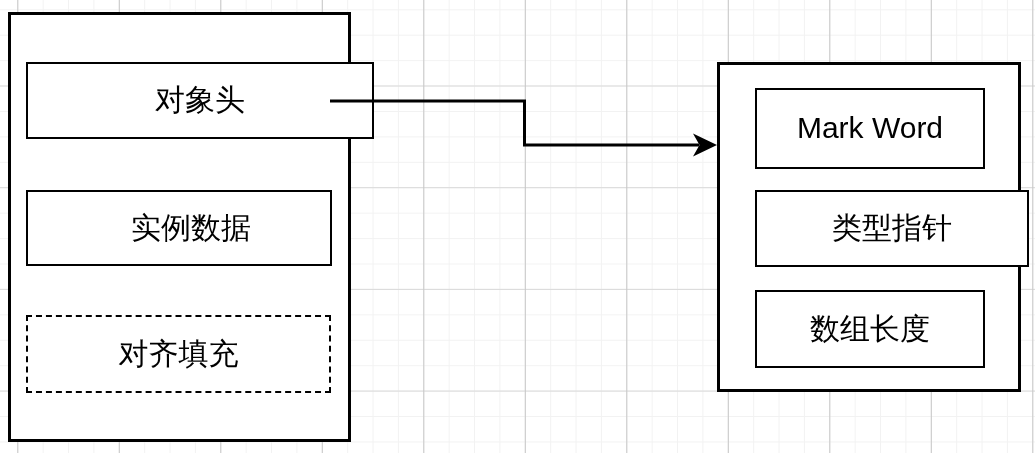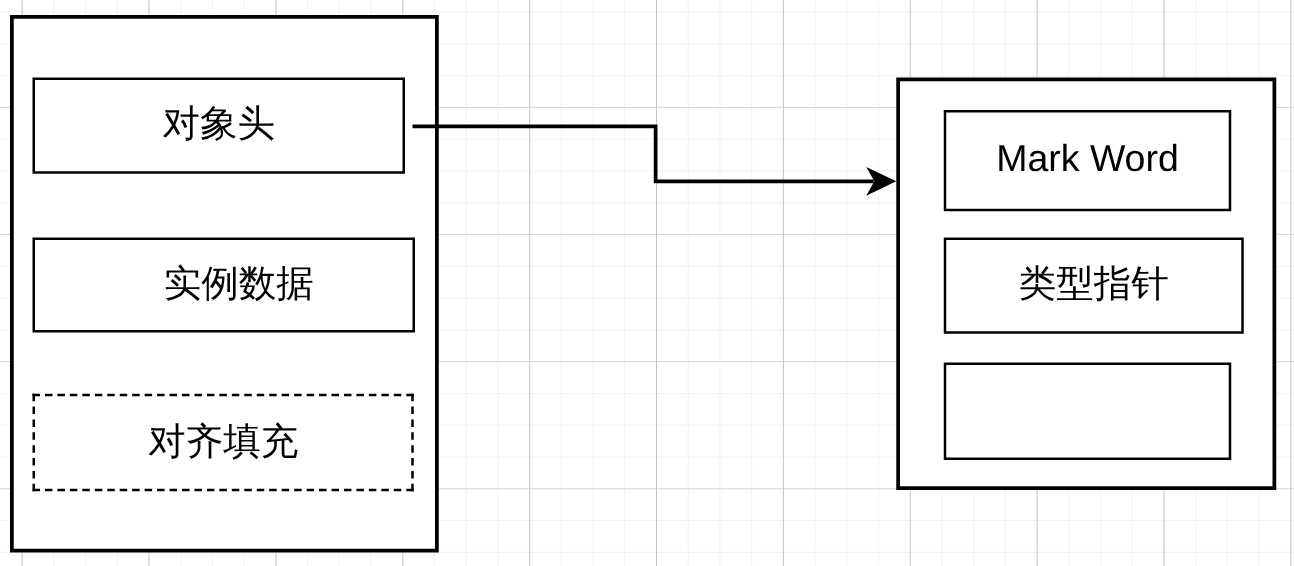--- a/index.html
+++ b/index.html
@@ -55,28 +55,28 @@
   }
   .cell .sublabel {
     font-size: 22px;
     line-height: 1.2;
     white-space: nowrap;
   }
   .dashed { border-style: dashed; text-align: right; }
 
   
   #outer-left  { left: 8px;   top: 12px; width: 343px; height: 430px; }
-  #obj-header  { left: 26px;  top: 62px;  width: 298px; height: 77px; }
+  #obj-header  { left: 26px;  top: 62px;  width: 348px; height: 77px; }
   #inst-data   { left: 26px;  top: 190px; width: 306px; height: 76px; padding-left: 24px; }
   #align-pad   { left: 26px;  top: 315px; width: 305px; height: 78px; }
 
   
   #outer-right { left: 717px; top: 62px;  width: 304px; height: 330px; }
   #mark-word   { left: 755px; top: 88px;  width: 230px; height: 81px; }
-  #type-ptr    { left: 755px; top: 190px; width: 240px; height: 77px; }
+  #type-ptr    { left: 755px; top: 190px; width: 274px; height: 77px; }
   #arr-len     { left: 755px; top: 290px; width: 230px; height: 78px; }
 
   #connector-svg {
     position: absolute;
     left: 0; top: 0;
     width: 1035px;
     height: 453px;
     pointer-events: none;
   }
 </style>
@@ -101,18 +101,19 @@
 
 <div class="cell" id="mark-word">
   <span class="label">Mark Word</span>
 </div>
 
 <div class="cell" id="type-ptr">
   <span class="label">类型指针</span>
 </div>
 
 <div class="cell" id="arr-len">
+  <span class="label">数组长度</span>
 </div>
 
 <svg id="connector-svg" viewBox="0 0 1035 453" xmlns="http://www.w3.org/2000/svg">
   <polyline points="330,101 524.5,101 524.5,145 699,145" fill="none" stroke="#000000" stroke-width="3"></polyline>
   <path d="M 717 145 L 693 133.5 L 699.5 145 L 693 156.5 Z" fill="#000000" stroke="none"></path>
 </svg>
 
 </body></html>

